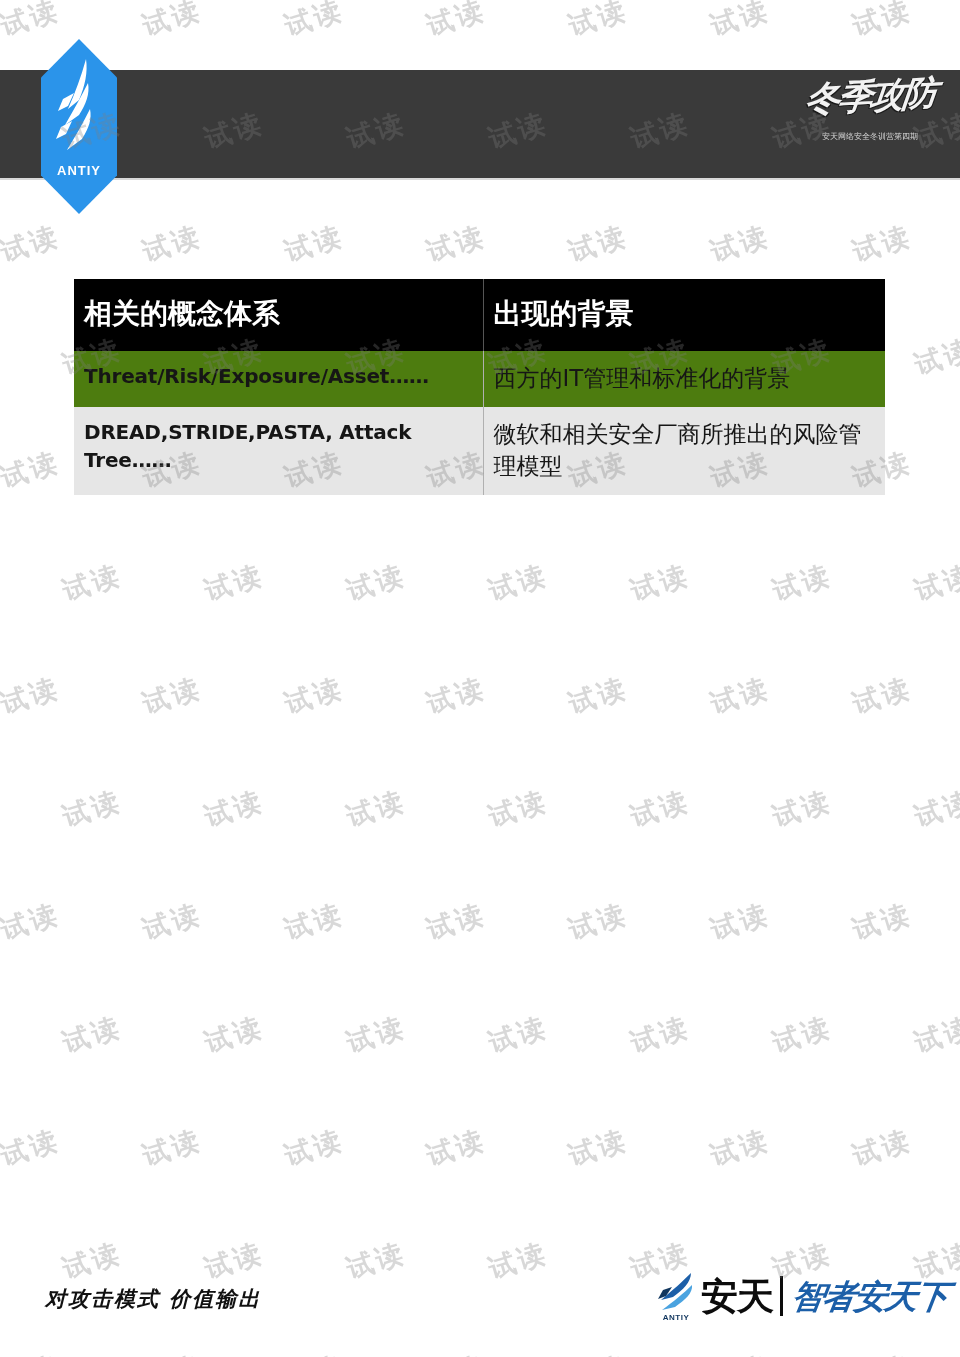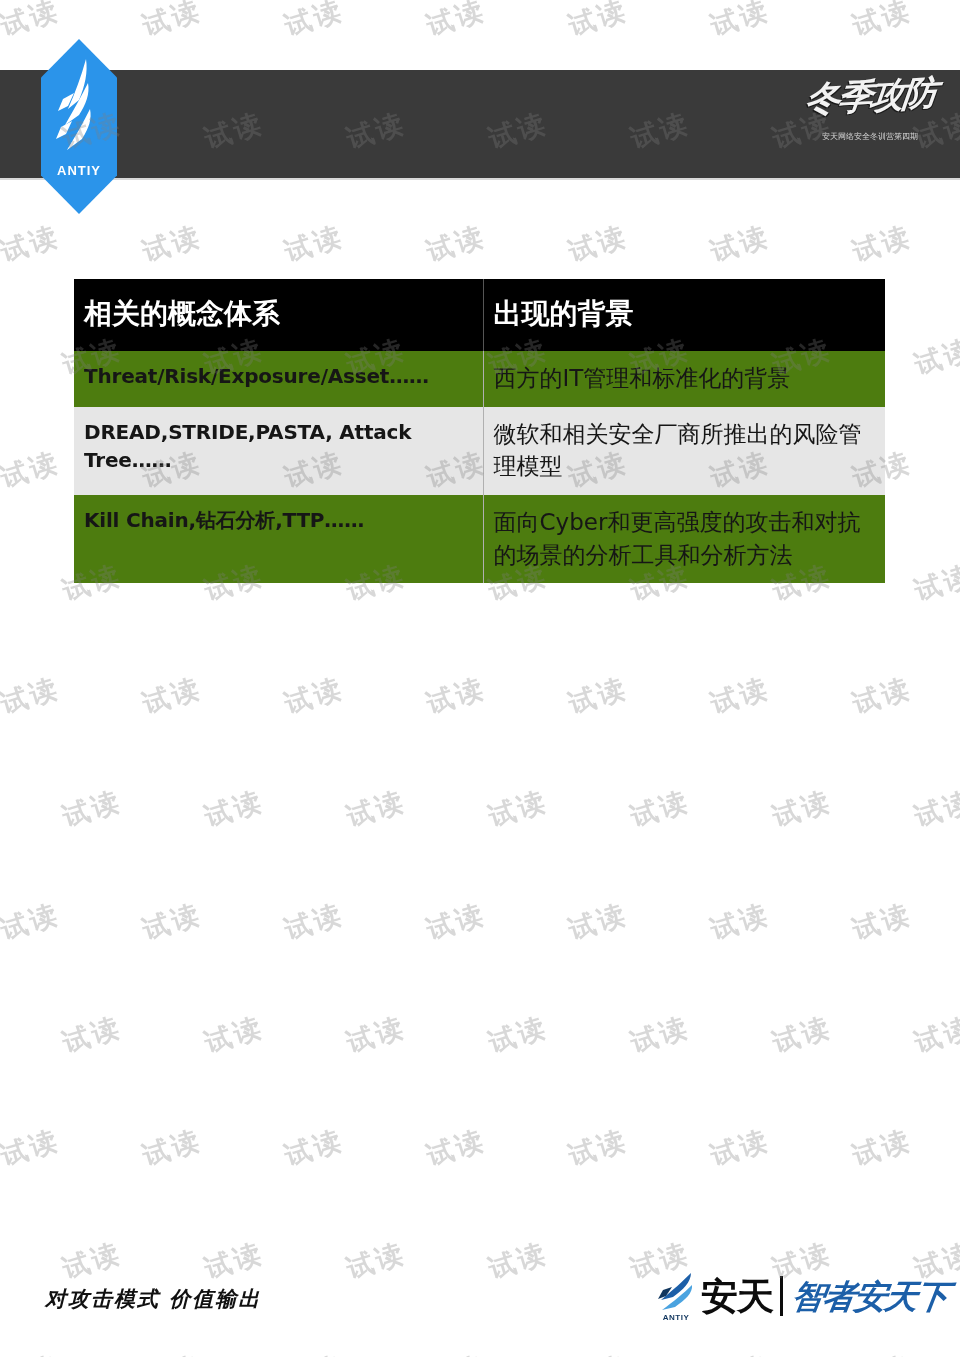--- a/index.html
+++ b/index.html
@@ -218,24 +218,20 @@
     </tr>
   </thead>
   <tbody>
     <tr class="odd">
       <td class="cell-term">Threat/Risk/Exposure/Asset……</td>
       <td class="cell-desc">西方的IT管理和标准化的背景</td>
     </tr>
     <tr class="even">
       <td class="cell-term">DREAD,STRIDE,PASTA, Attack Tree……</td>
       <td class="cell-desc">微软和相关安全厂商所推出的风险管理模型</td>
-    </tr>
-    <tr class="odd">
-      <td class="cell-term">Kill Chain,钻石分析,TTP……</td>
-      <td class="cell-desc">面向Cyber和更高强度的攻击和对抗的场景的分析工具和分析方法</td>
     </tr>
   </tbody>
 </table>
 
 <div class="footer-slogan">对攻击模式 价值输出</div>
 
 <div class="footer-logo">
   <div class="fl-mark">
     <svg width="42" height="44" viewBox="0 0 42 44">
       <path d="M36 3 C28 11 17 21 6 30 L18 27 C28 20 36 12 36 3 Z" fill="#1c5fa8"></path>

